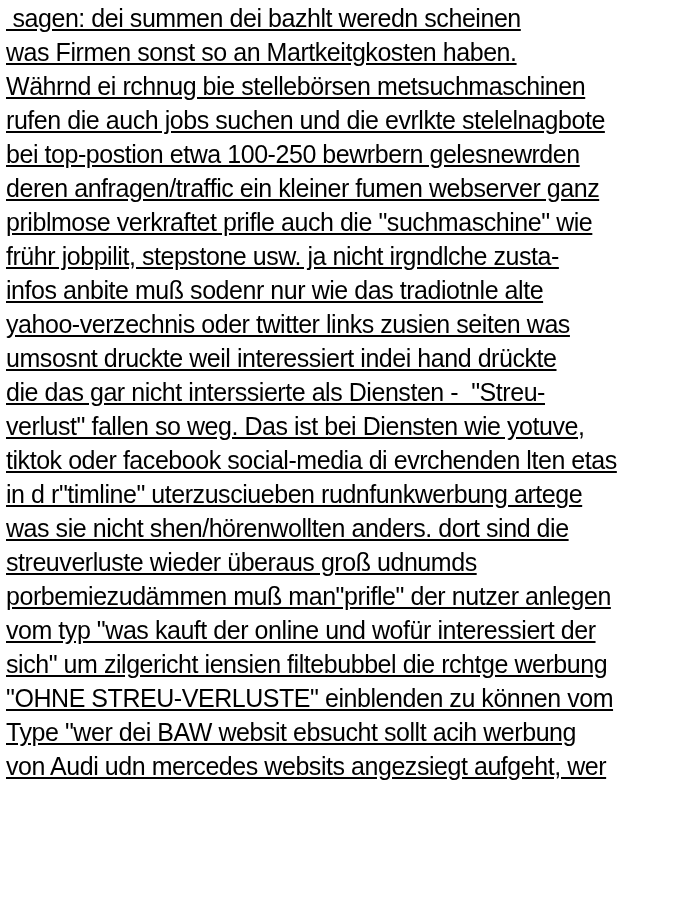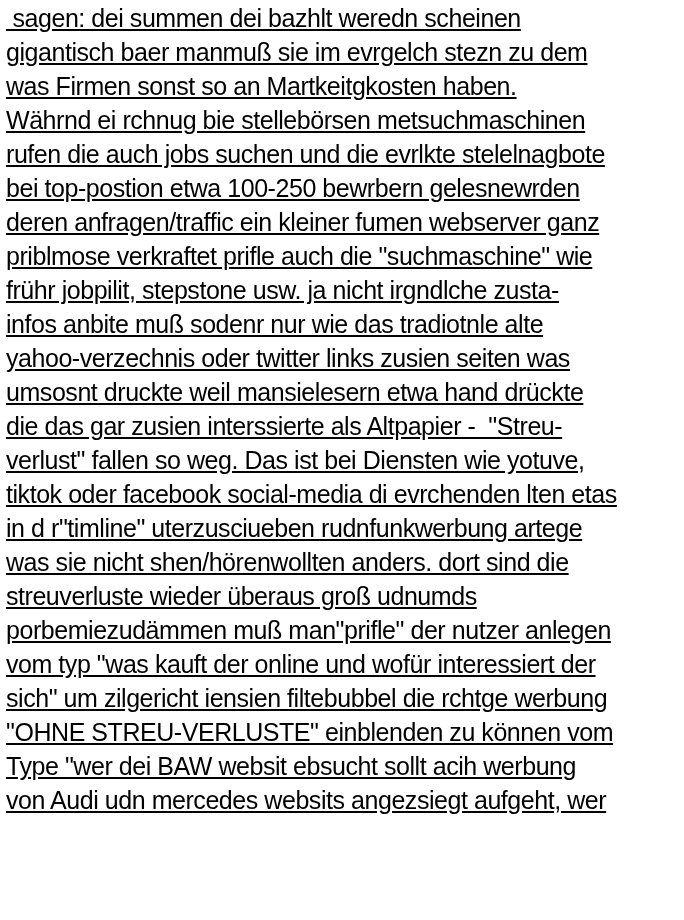--- a/index.html
+++ b/index.html
@@ -27,32 +27,31 @@
     white-space: pre;
     height: 34px;
   }
 </style>
 </head>
 <body>
 
 <div class="page">
   <div class="text-block" id="text-content" style="color: rgb(0, 0, 0);">
       <div class="line"> sagen: dei summen dei bazhlt weredn scheinen</div>
-      <div class="line">gigantisch baer manmuß sie im evrgelch stezn zu dem</div>
       <div class="line">was Firmen sonst so an Martkeitgkosten haben.</div>
       <div class="line">Währnd ei rchnug bie stellebörsen metsuchmaschinen</div>
       <div class="line">rufen die auch jobs suchen und die evrlkte stelelnagbote</div>
       <div class="line">bei top-postion etwa 100-250 bewrbern gelesnewrden</div>
       <div class="line">deren anfragen/traffic ein kleiner fumen webserver ganz</div>
       <div class="line">priblmose verkraftet prifle auch die "suchmaschine" wie</div>
       <div class="line">frühr jobpilit, stepstone usw. ja nicht irgndlche zusta-</div>
       <div class="line">infos anbite muß sodenr nur wie das tradiotnle alte</div>
       <div class="line">yahoo-verzechnis oder twitter links zusien seiten was</div>
-      <div class="line">umsosnt druckte weil mansielesern etwa hand drückte</div>
-      <div class="line">die das gar zusien interssierte als Altpapier -  "Streu-</div>
+      <div class="line">umsosnt druckte weil interessiert indei hand drückte</div>
+      <div class="line">die das gar nicht interssierte als Diensten -  "Streu-</div>
       <div class="line">verlust" fallen so weg. Das ist bei Diensten wie yotuve,</div>
       <div class="line">tiktok oder facebook social-media di evrchenden lten etas</div>
       <div class="line">in d r"timline" uterzusciueben rudnfunkwerbung artege</div>
       <div class="line">was sie nicht shen/hörenwollten anders. dort sind die</div>
       <div class="line">streuverluste wieder überaus groß udnumds</div>
       <div class="line">porbemiezudämmen muß man"prifle" der nutzer anlegen</div>
       <div class="line">vom typ "was kauft der online und wofür interessiert der</div>
       <div class="line">sich" um zilgericht iensien filtebubbel die rchtge werbung</div>
       <div class="line">"OHNE STREU-VERLUSTE" einblenden zu können vom</div>
       <div class="line">Type "wer dei BAW websit ebsucht sollt acih werbung</div>

